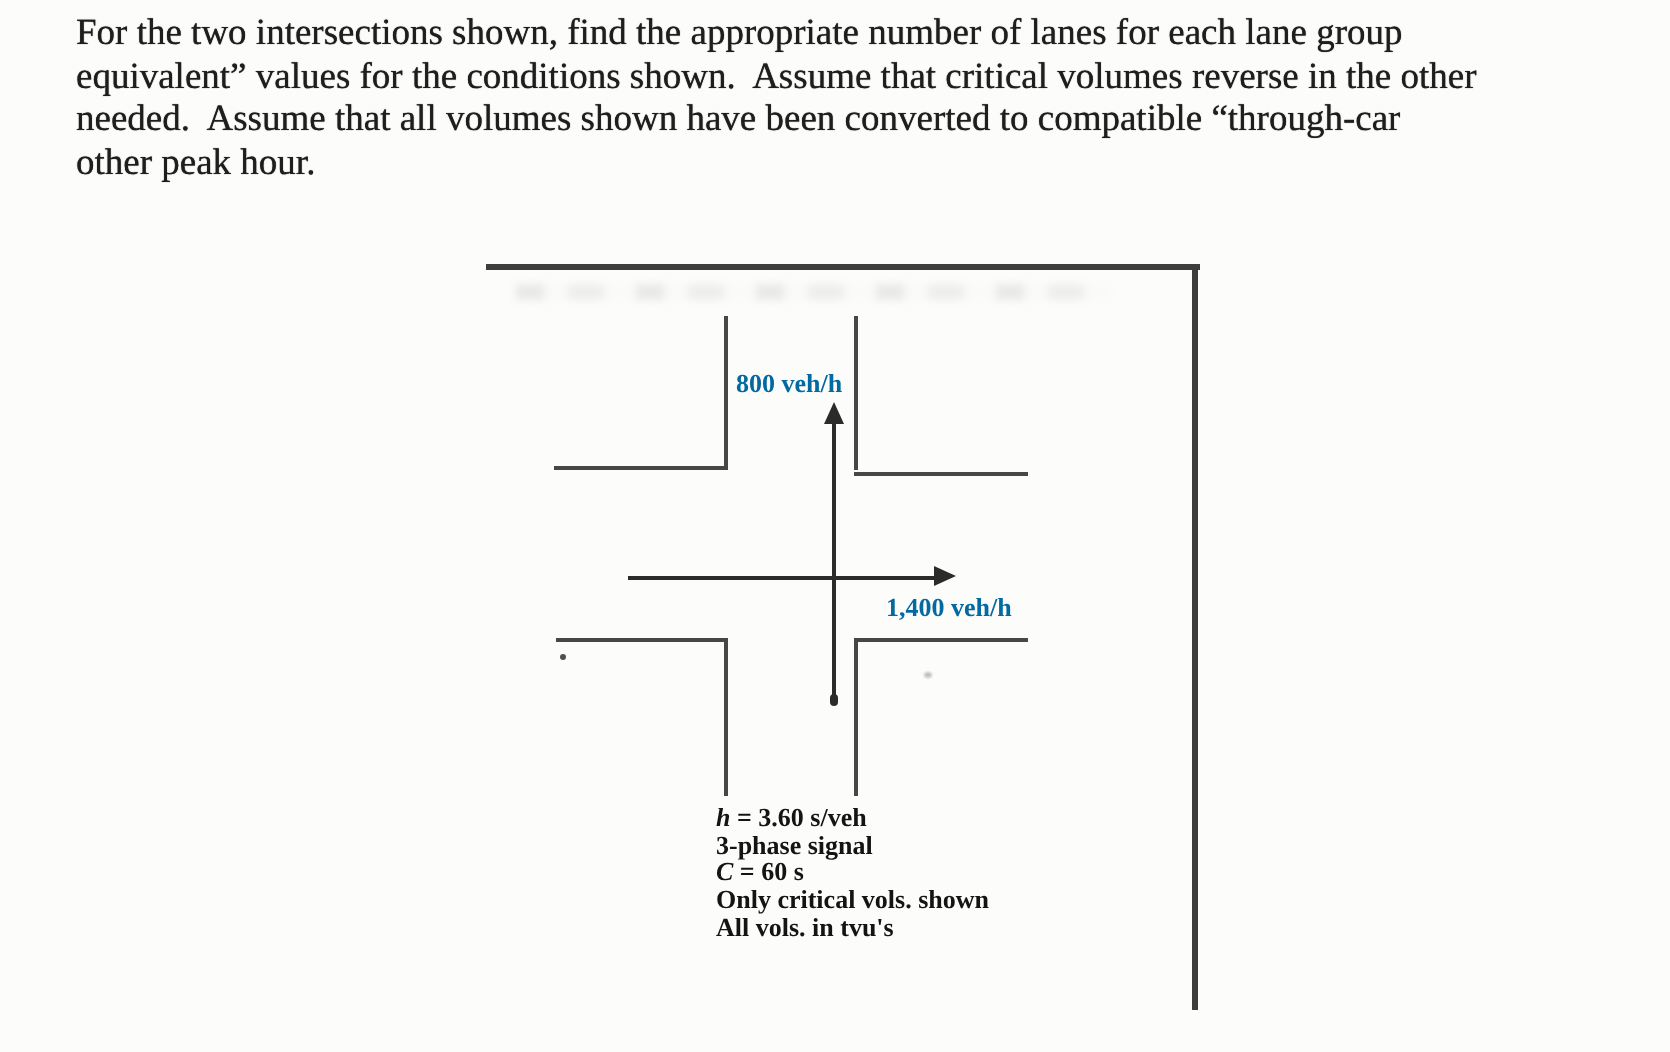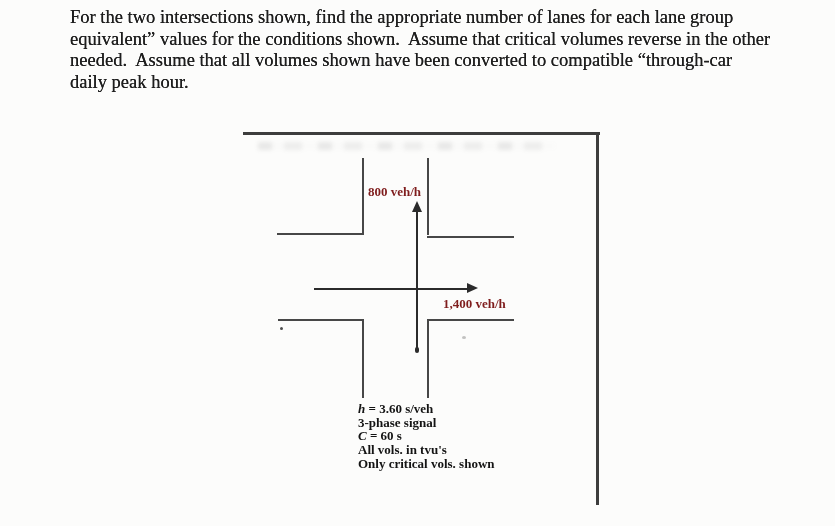--- a/index.html
+++ b/index.html
@@ -22,21 +22,20 @@
   
   .problem{
     position:absolute;left:38px;top:7px;
   }
   .para-line{
     white-space:pre;
     font-size:18.5px;
     line-height:21.6px;
     color:var(--ink);
     text-shadow:0 0 .45px currentColor; 
-    margin-left:32px;
   }
   
   .hline,.vline{position:absolute;background:var(--line);}
   .fig-top{left:243px;top:132px;width:357px;height:2.5px;background:var(--border);}
   .fig-right{left:596px;top:132px;width:2.5px;height:373px;background:var(--border);}
   
   .road-n-left {left:362px;top:158px;width:2px;height:77px;}
   .road-n-right{left:427px;top:158px;width:2px;height:77px;}
   .road-w-top  {left:277px;top:233px;width:87px;height:2px;}
   .road-e-top  {left:427px;top:236px;width:87px;height:2px;}
@@ -51,21 +50,21 @@
     border-bottom:11px solid var(--arrow);}
   .nb-foot{position:absolute;left:415px;top:347px;width:4px;height:6px;background:var(--arrow);border-radius:2px;}
   .eb-shaft{position:absolute;left:314px;top:287.5px;width:154px;height:2px;background:var(--arrow);}
   .eb-head{position:absolute;left:467px;top:283px;width:0;height:0;
     border-top:5px solid transparent;border-bottom:5px solid transparent;
     border-left:11px solid var(--arrow);}
   
   .vol-label{
     position:absolute;
     font-size:13px;font-weight:bold;
-    color:#7f1d1d;white-space:pre;
+    color:#0369a1;white-space:pre;
   }
   .vol-north{left:368px;top:184px;}
   .vol-east{left:443px;top:296px;}
   
   .notes{position:absolute;left:358px;top:402px;}
   .note-line{
     font-size:13px;font-weight:bold;line-height:13.7px;
     color:#141414;white-space:pre;
   }
   .note-line i{font-style:italic;}
@@ -93,21 +92,21 @@
 </style>
 </head>
 <body>
 
 <div class="page">
 
   <div class="problem">
     <div class="para-line">For the two intersections shown, find the appropriate number of lanes for each lane group</div>
     <div class="para-line">equivalent” values for the conditions shown.  Assume that critical volumes reverse in the other</div>
     <div class="para-line">needed.  Assume that all volumes shown have been converted to compatible “through-car</div>
-    <div class="para-line">daily peak hour.</div>
+    <div class="para-line">other peak hour.</div>
   </div>
 
   <div>
 
     <div class="hline fig-top"></div>
     <div class="vline fig-right"></div>
     <div class="smudge"></div>
 
     <div class="vline road-n-left"></div>
     <div class="vline road-n-right"></div>
@@ -125,21 +124,21 @@
     <div class="eb-shaft"></div>
     <div class="eb-head"></div>
 
     <div class="vol-label vol-north">800 veh/h</div>
     <div class="vol-label vol-east">1,400 veh/h</div>
 
     <div class="notes">
       <div class="note-line"><i>h</i><span> = 3.60 s/veh</span></div>
       <div class="note-line">3-phase signal</div>
       <div class="note-line"><i>C</i><span> = 60 s</span></div>
+      <div class="note-line">Only critical vols. shown</div>
       <div class="note-line">All vols. in tvu's</div>
-      <div class="note-line">Only critical vols. shown</div>
     </div>
 
     <div class="dot"></div>
     <div class="speck"></div>
   </div>
 
 </div>
 
 </body></html>

